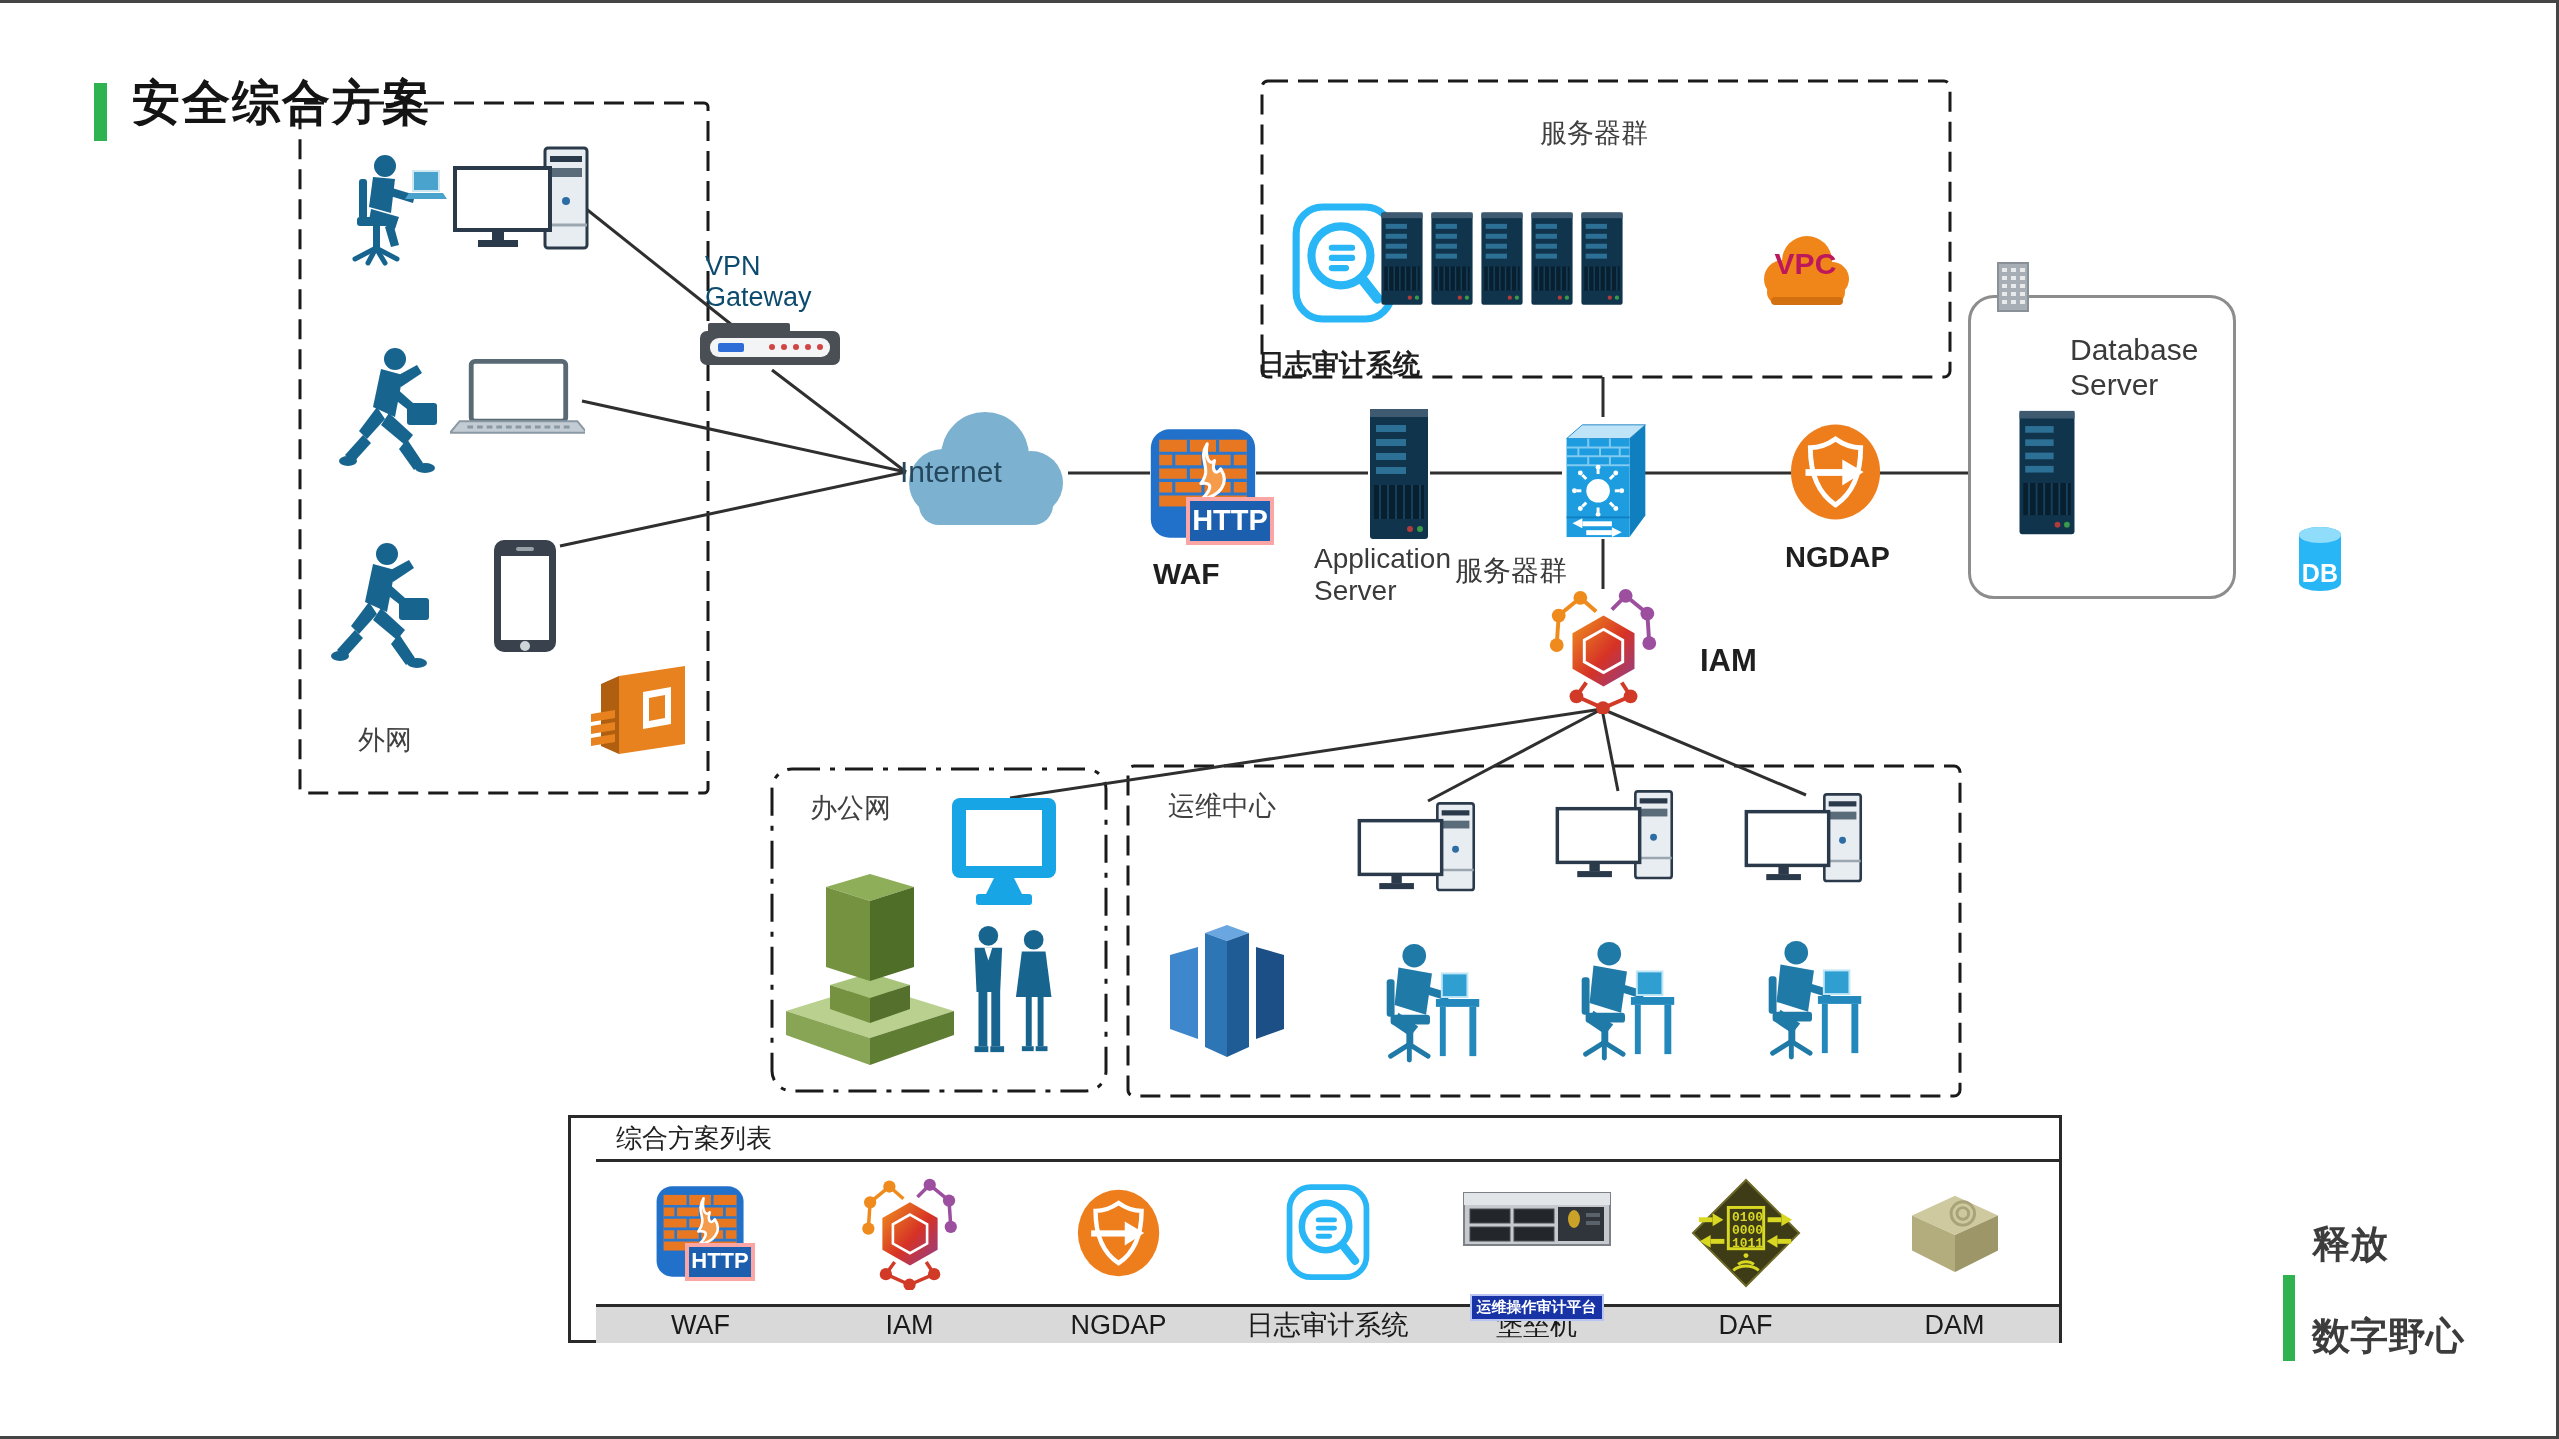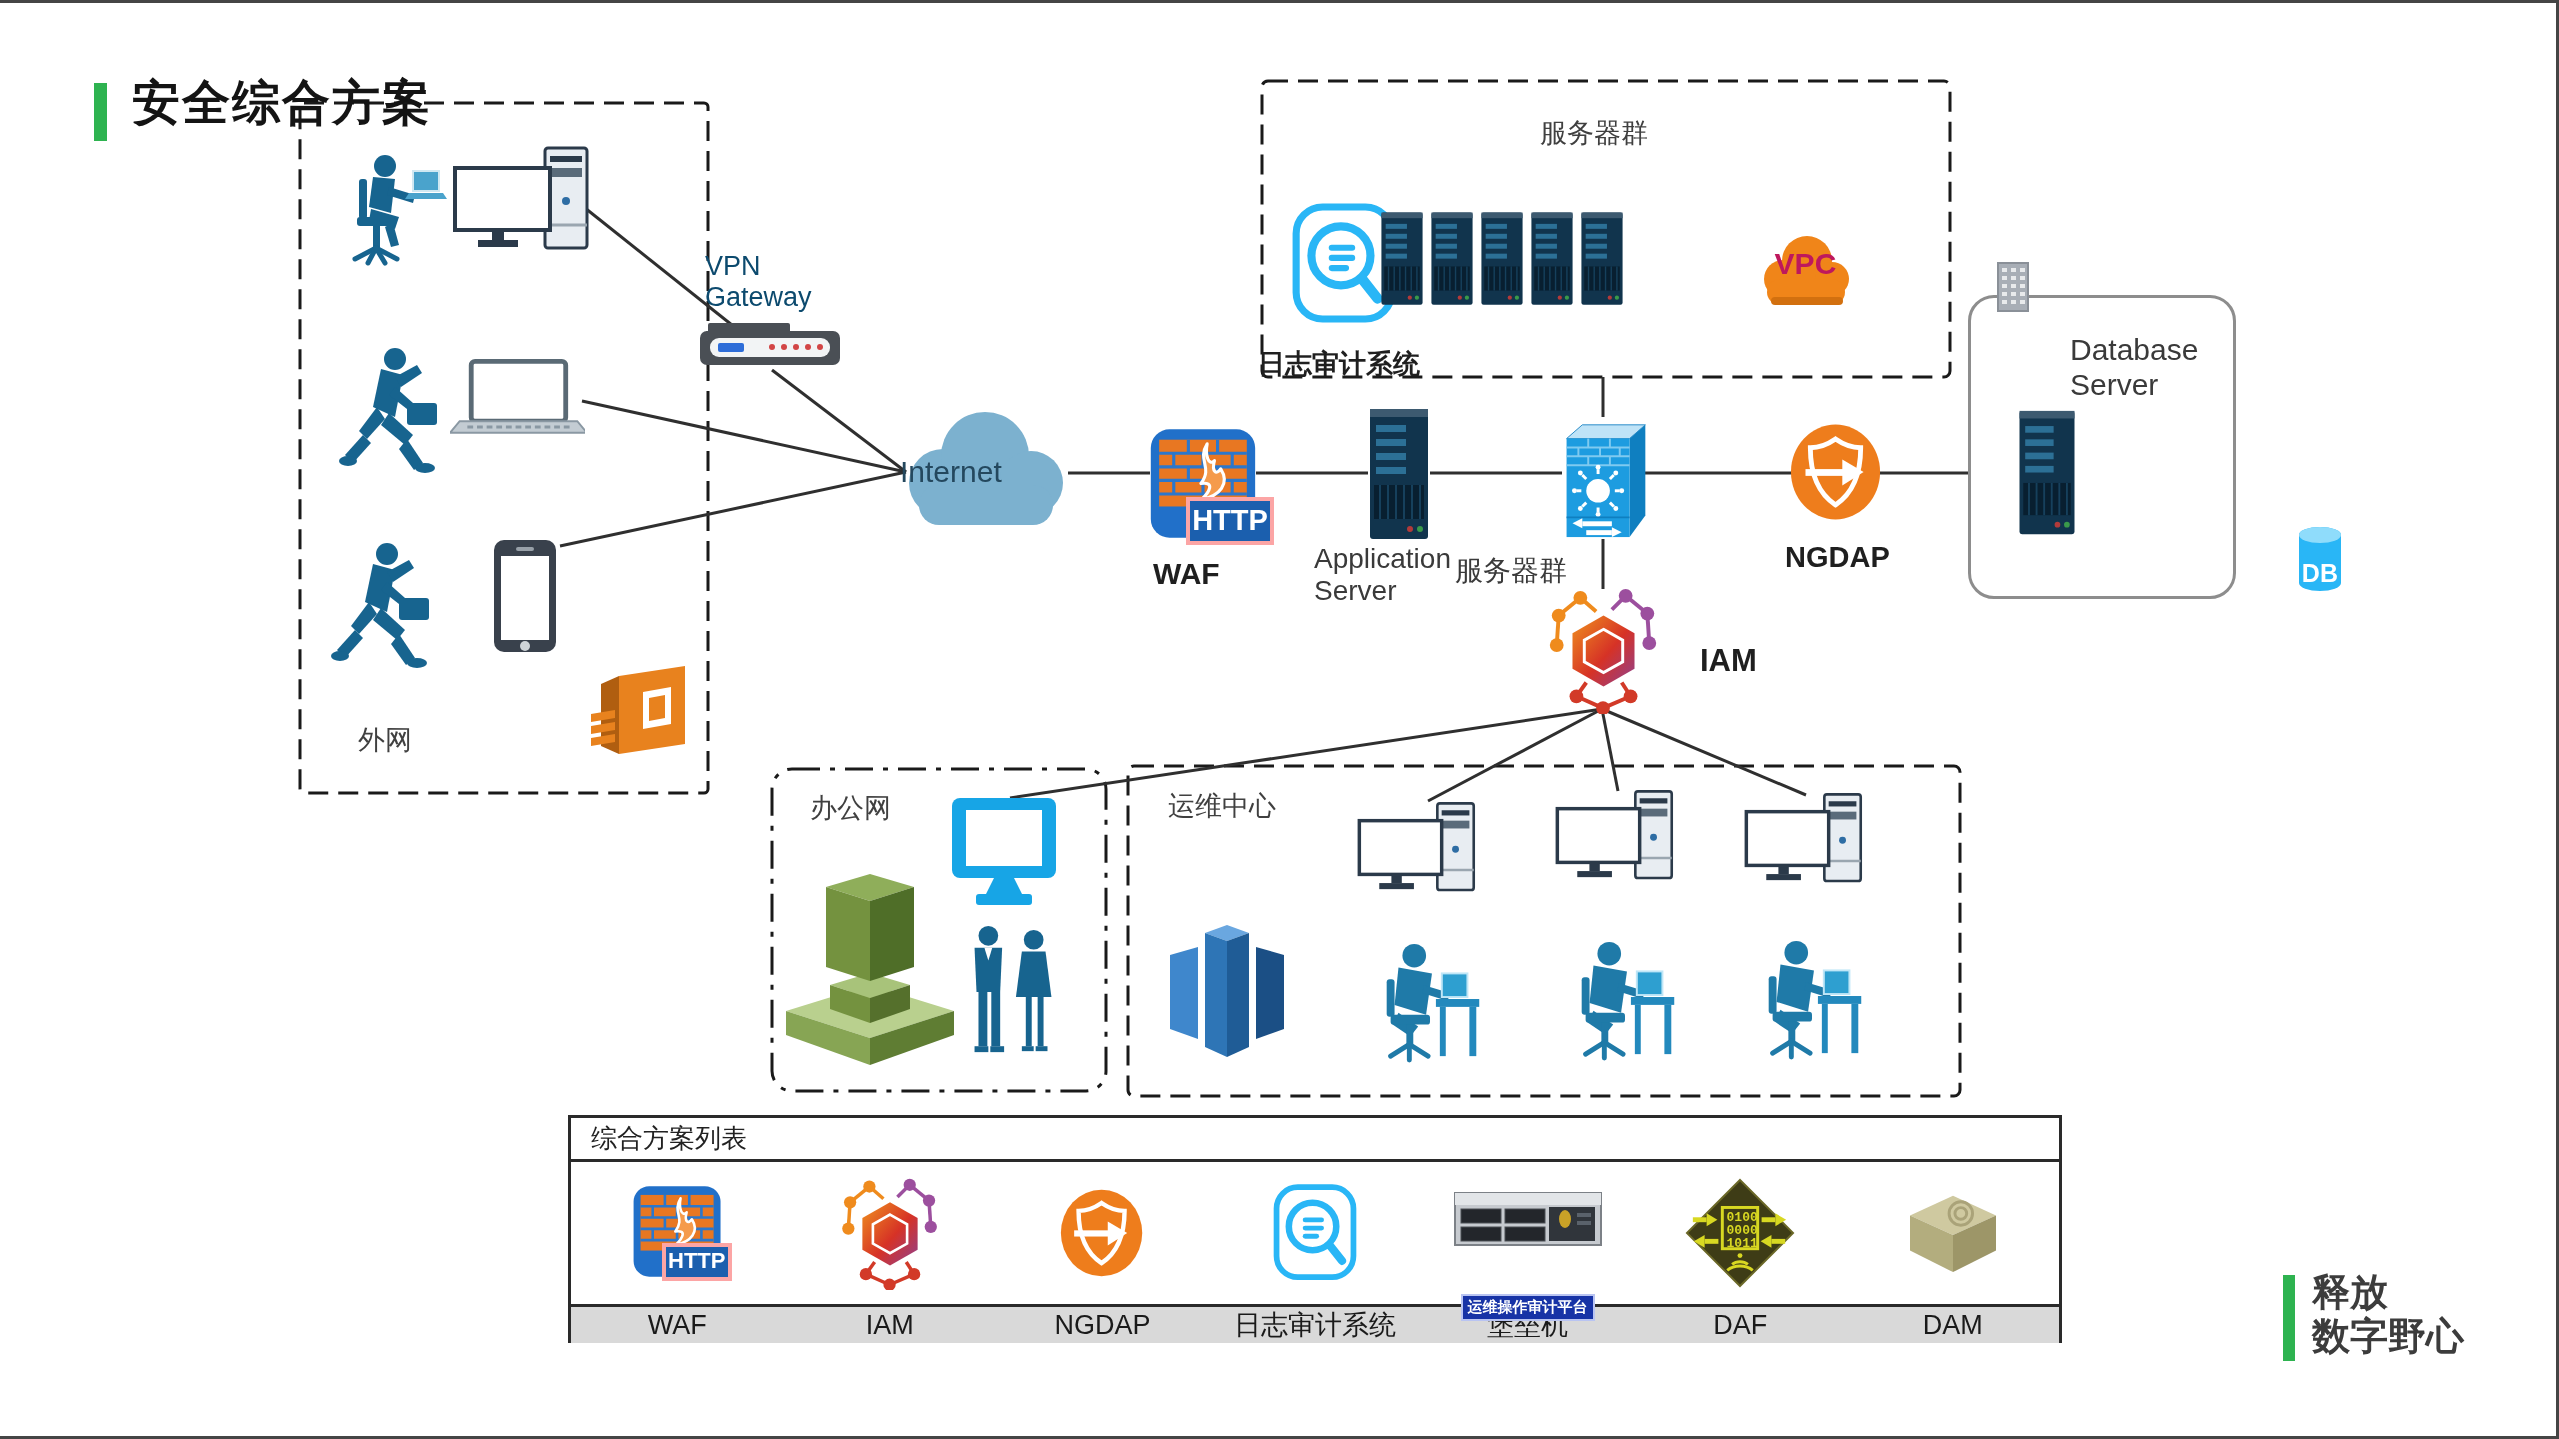--- a/index.html
+++ b/index.html
@@ -14,21 +14,21 @@
   .center{text-align:left;}
   .bold{font-weight:bold;color:#1f1f1f;}
   #title-bar{left:94px;top:80px;width:13px;height:58px;background:#2eb350;}
   #page-title{left:132px;top:72px;font-size:48px;font-weight:bold;color:#141414;letter-spacing:2px;}
   
   .group-label{font-size:27px;color:#404040;}
   
   .http-badge{position:absolute;background:#1b5fae;color:#fff;font-weight:bold;text-align:center;
     border:4px solid #fca5a5;}
   
-  #solution-table{left:568px;top:1112px;width:1494px;height:228px;border:3px solid #2a2a2a;background:#fff;box-sizing:border-box;}
+  #solution-table{left:568px;top:1112px;width:1494px;height:228px;border:3px solid #2a2a2a;background:#fff;box-sizing:border-box;padding-left:25px;}
   #solution-table .thead{height:41px;border-bottom:3px solid #2a2a2a;display:flex;align-items:center;padding-left:20px;
     font-size:26px;color:#222;}
   #solution-table .ticons{height:142px;display:flex;}
   #solution-table .ticons .cell{flex:1;display:flex;align-items:center;justify-content:center;position:relative;}
   #solution-table .tlabels{height:36px;background:#d9d9d9;border-top:3px solid #2a2a2a;display:flex;}
   #solution-table .tlabels .cell{flex:1;display:flex;align-items:center;justify-content:center;font-size:27px;color:#1a1a1a;}
   .iconwrap{position:relative;display:inline-block;}
   .vpc-text{position:absolute;left:0;top:24px;width:100%;text-align:center;color:#be185d;font-weight:bold;font-size:30px;}
   .db-text{position:absolute;left:0;top:34px;width:100%;text-align:center;color:#fff;font-weight:bold;font-size:25px;}
   .bastion-banner{position:absolute;left:8px;top:63px;width:134px;height:27px;background:#1733a6;border:2px solid #b9c4f2;
@@ -660,16 +660,16 @@
       <div class="cell">NGDAP</div>
       <div class="cell">日志审计系统</div>
       <div class="cell">堡垒机</div>
       <div class="cell">DAF</div>
       <div class="cell">DAM</div>
     </div>
   </div>
 
   
   <div class="abs" id="footer-bar"></div>
-  <div class="lbl footer-text" style="top:1268px">释放</div>
+  <div class="lbl footer-text" style="top:1220px">释放</div>
   <div class="lbl footer-text" style="top:1312px">数字野心</div>
 
 </div>
 
 </body></html>

